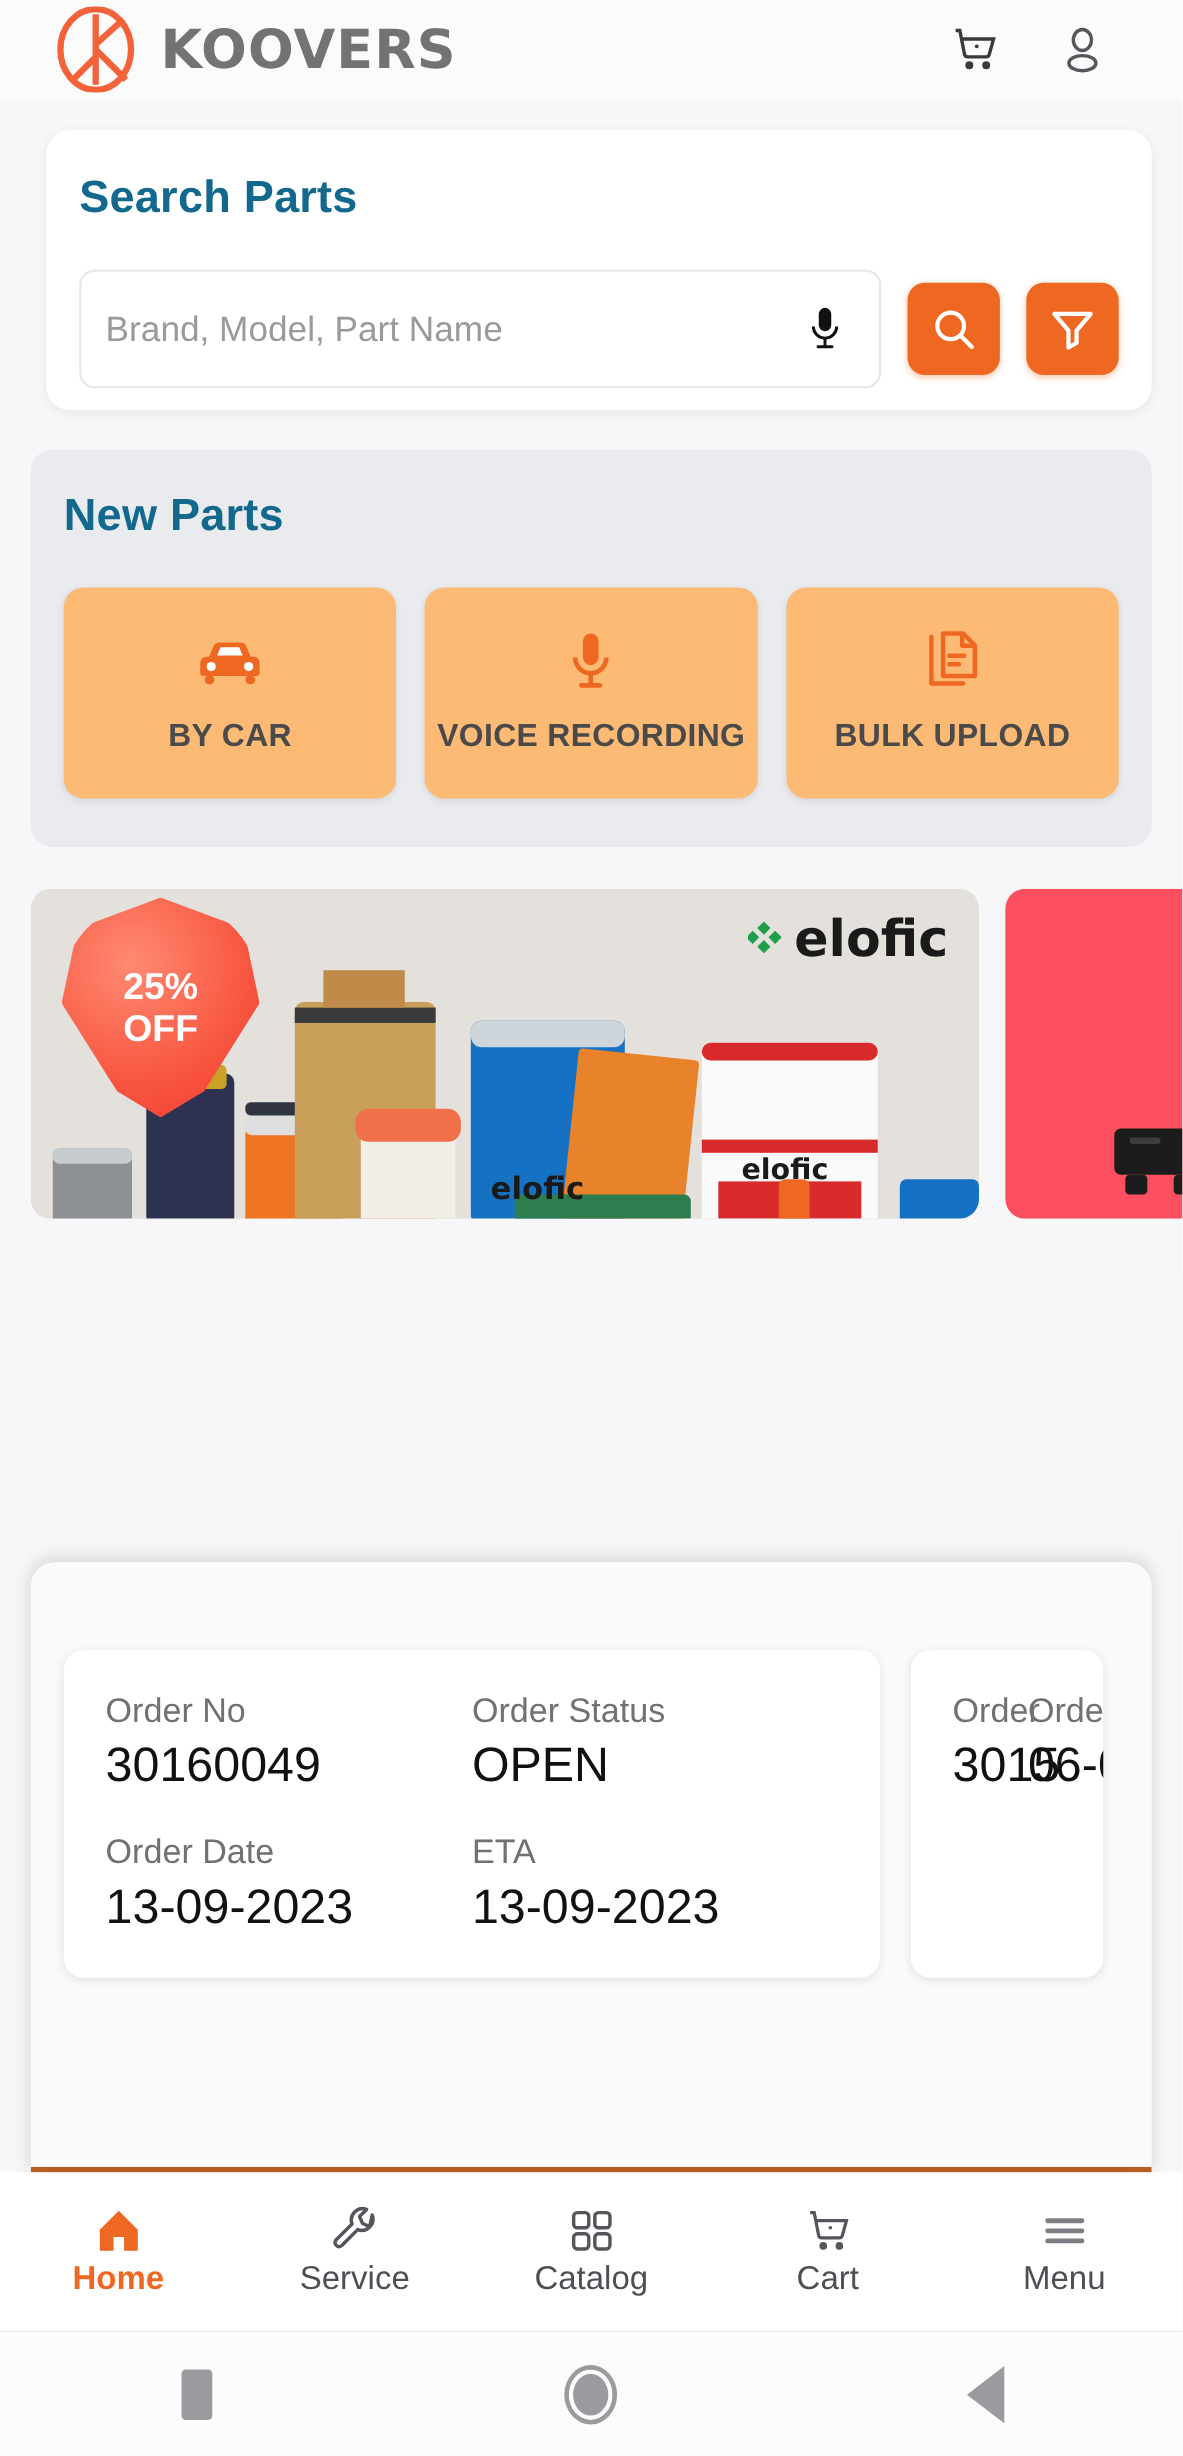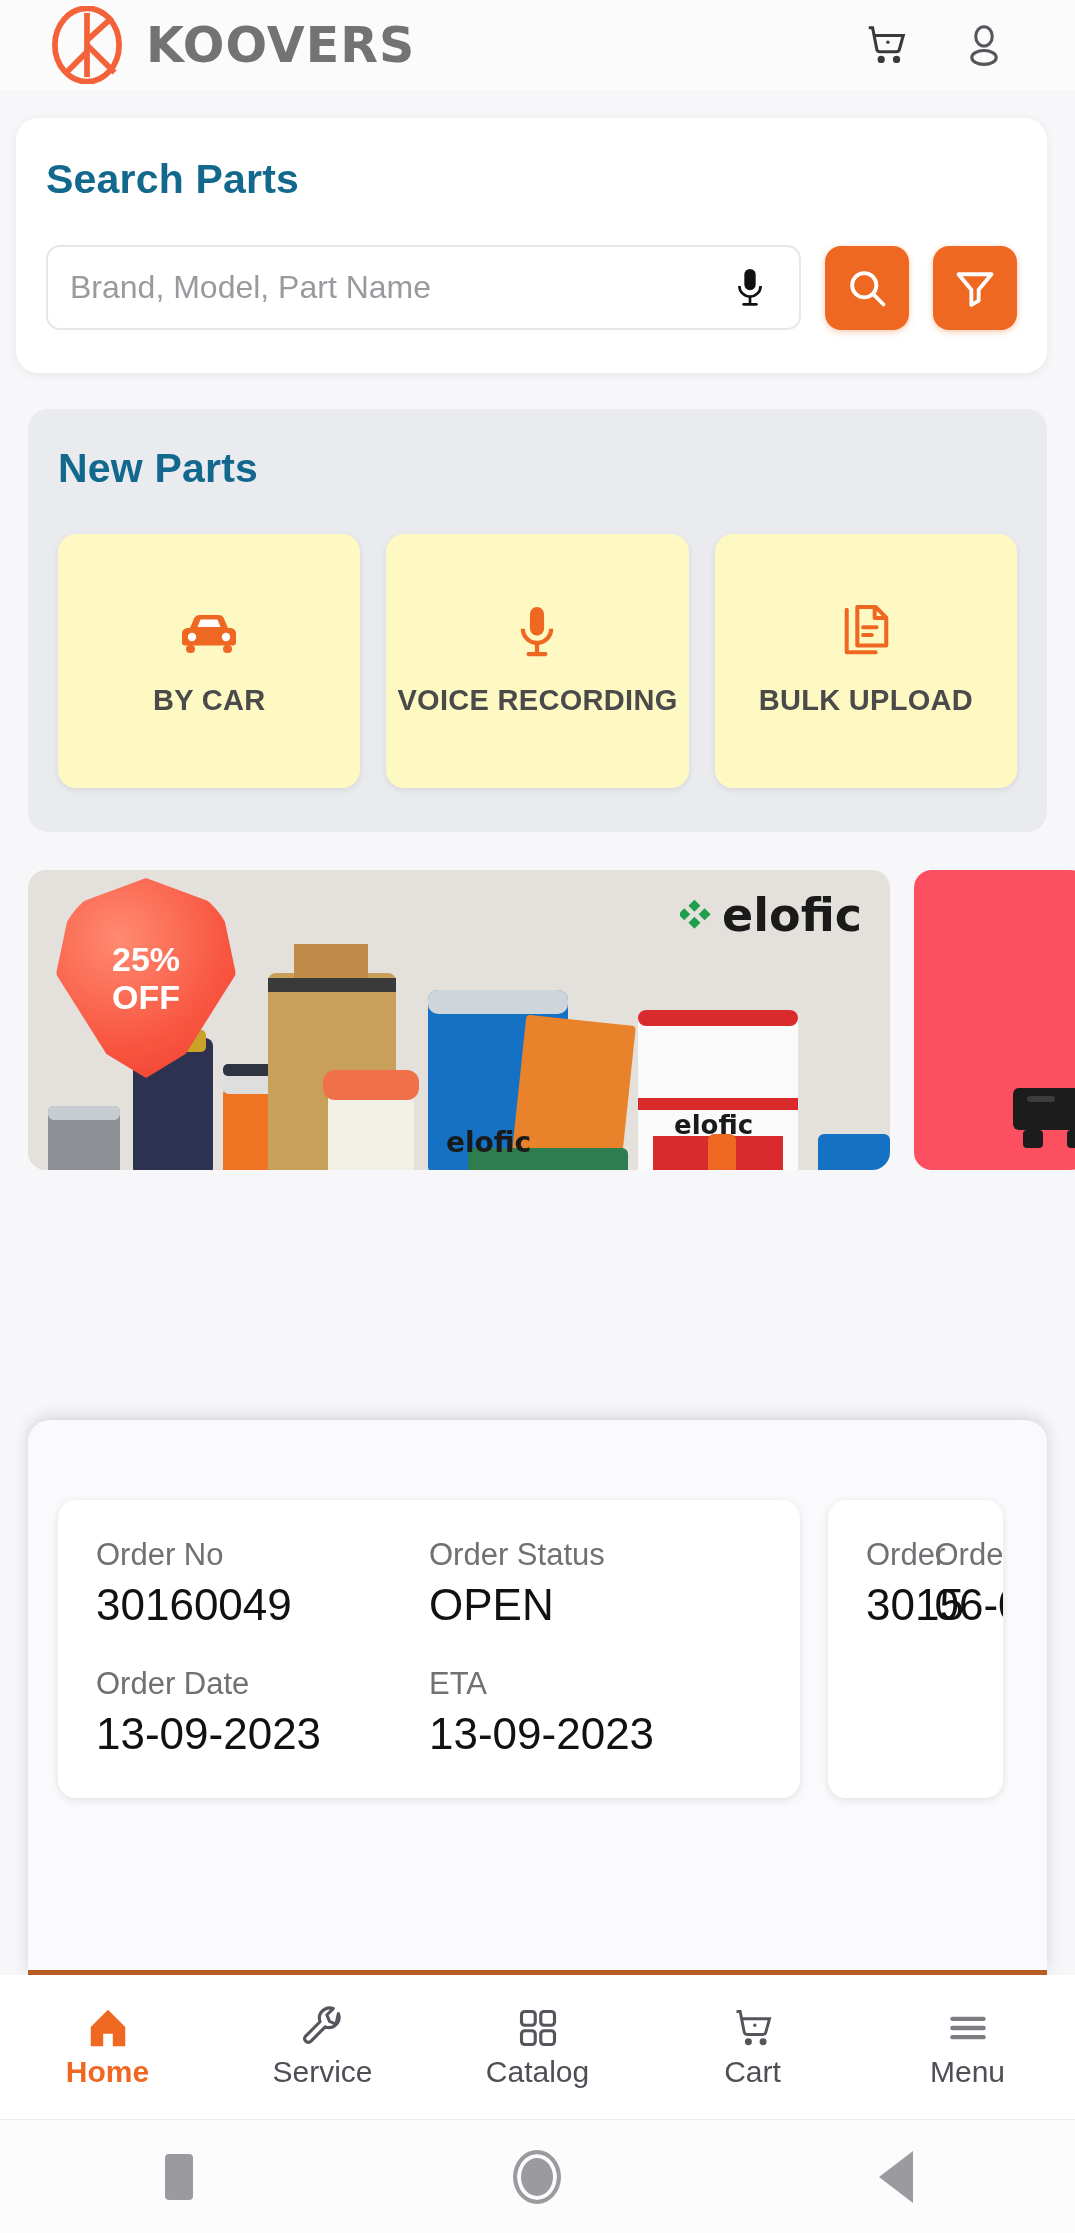--- a/index.html
+++ b/index.html
@@ -55,33 +55,33 @@
   }
   .section-title {
     color: #13698d;
     font-weight: 700;
     font-size: 41px;
     letter-spacing: 0.2px;
   }
 
   
   .search-card {
-    margin: 28px 28px 0 16px;
+    margin: 28px 28px 0 42px;
     padding: 38px 30px 34px 30px;
     height: 255px;
   }
   .search-row {
     display: flex;
     align-items: center;
     gap: 24px;
     margin-top: 42px;
   }
   .search-input-wrap {
     flex: 1 1 auto;
-    height: 85px;
+    height: 108px;
     border: 2px solid #e7e7ea;
     border-radius: 14px;
     background: #fff;
     display: flex;
     align-items: center;
     padding: 0 26px 0 22px;
   }
   .search-input {
     flex: 1 1 auto;
     border: none;
@@ -114,23 +114,23 @@
     border-radius: 20px;
     padding: 36px 30px 44px 30px;
   }
   .tiles {
     display: flex;
     gap: 26px;
     margin-top: 42px;
   }
   .tile {
     flex: 1 1 0;
-    background: #fef9c3;
+    background: #fdba74;
     border-radius: 18px;
-    height: 254px;
+    height: 192px;
     box-shadow: 0 2px 7px rgba(0,0,0,0.09);
     display: flex;
     flex-direction: column;
     align-items: center;
     justify-content: center;
     gap: 18px;
     cursor: pointer;
   }
   .tile-icon { height: 62px; display: flex; align-items: center; }
   .tile-label {

